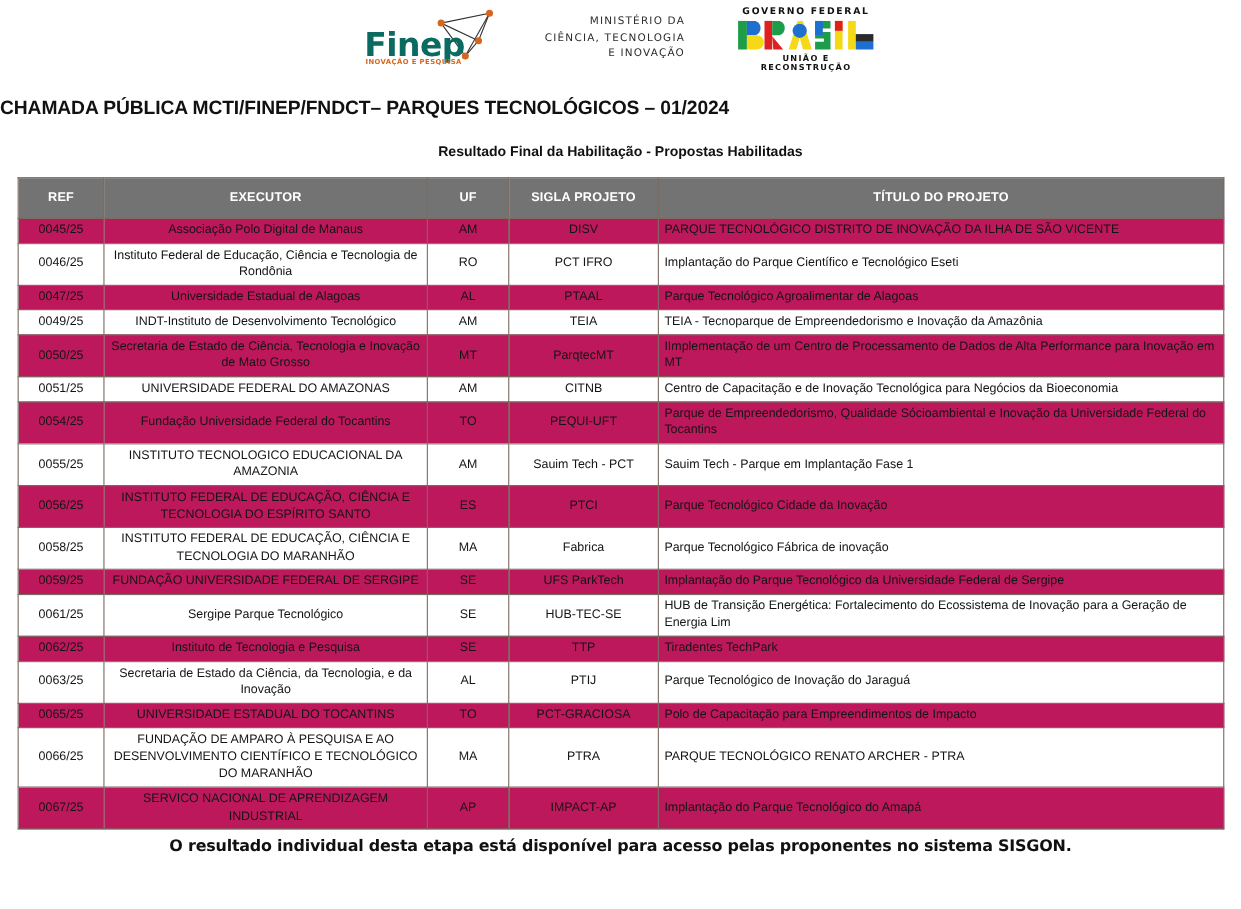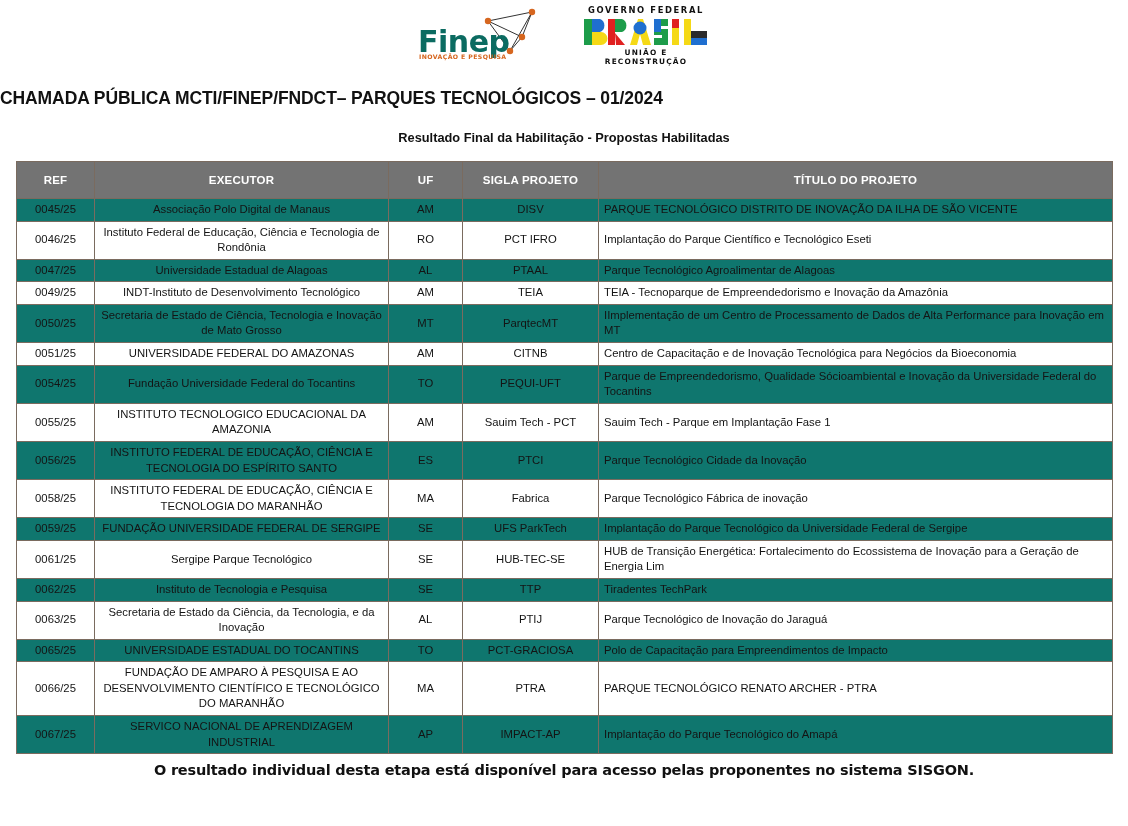--- a/index.html
+++ b/index.html
@@ -129,21 +129,21 @@
     vertical-align: middle;
   }
   table.result-table td {
     border: 1px solid #7a6b5f;
     font-size: 11.3px;
     color: #141414;
     vertical-align: middle;
     line-height: 1.38;
     padding: 3px 5px;
   }
-  tr.row-alt td { background: #0f766e; }
+  tr.row-alt td { background: #be185d; }
   tr.row-plain td { background: #ffffff; }
 
   td.c-ref   { text-align: center; }
   td.c-exec  { text-align: center; }
   td.c-uf    { text-align: center; }
   td.c-sigla { text-align: center; }
   td.c-title { text-align: left; padding-left: 9px; }
 
   
   col.w-ref   { width: 78px; }
@@ -177,20 +177,25 @@
       </g>
       <circle cx="6" cy="14" r="3.2" fill="#d6661f"></circle>
       <circle cx="50" cy="5" r="3.2" fill="#d6661f"></circle>
       <circle cx="40" cy="30" r="3.2" fill="#d6661f"></circle>
       <circle cx="28" cy="44" r="3.2" fill="#d6661f"></circle>
     </svg>
     <div class="finep-word">Finep</div>
     <div class="finep-tag">INOVAÇÃO E PESQUISA</div>
   </div>
 
+  <div class="ministry">
+    <div>MINISTÉRIO DA</div>
+    <div>CIÊNCIA, TECNOLOGIA</div>
+    <div>E INOVAÇÃO</div>
+  </div>
 
   <div class="gov-federal">
     <div class="gov-top">GOVERNO FEDERAL</div>
     <svg class="brasil-mark" viewBox="0 0 128 30">
 
       <rect x="2" y="2" width="8" height="26" fill="#1d9c4a"></rect>
       <path d="M10 2 h8 a7 7 0 0 1 0 13 h-8 Z" fill="#1f6fd0"></path>
       <path d="M10 15 h9 a6.5 6.5 0 0 1 0 13 h-9 Z" fill="#f5d916"></path>
 
       <rect x="26" y="2" width="7" height="26" fill="#e02020"></rect>

